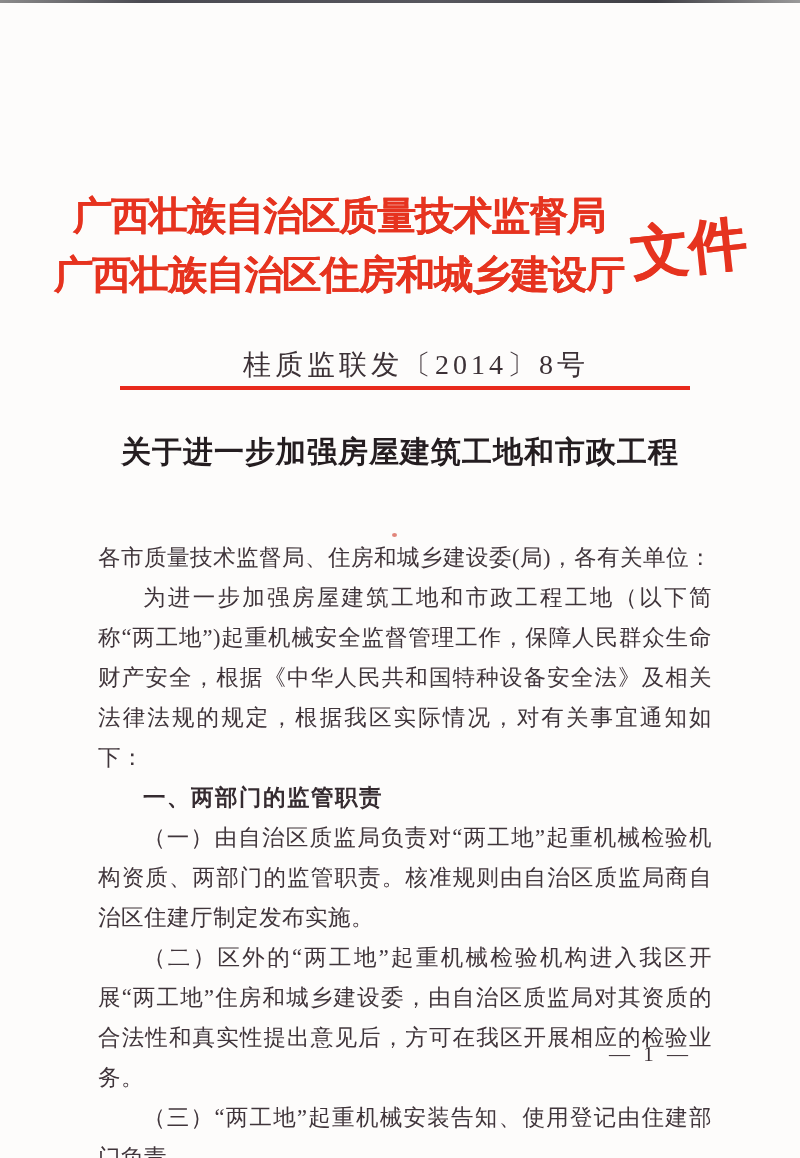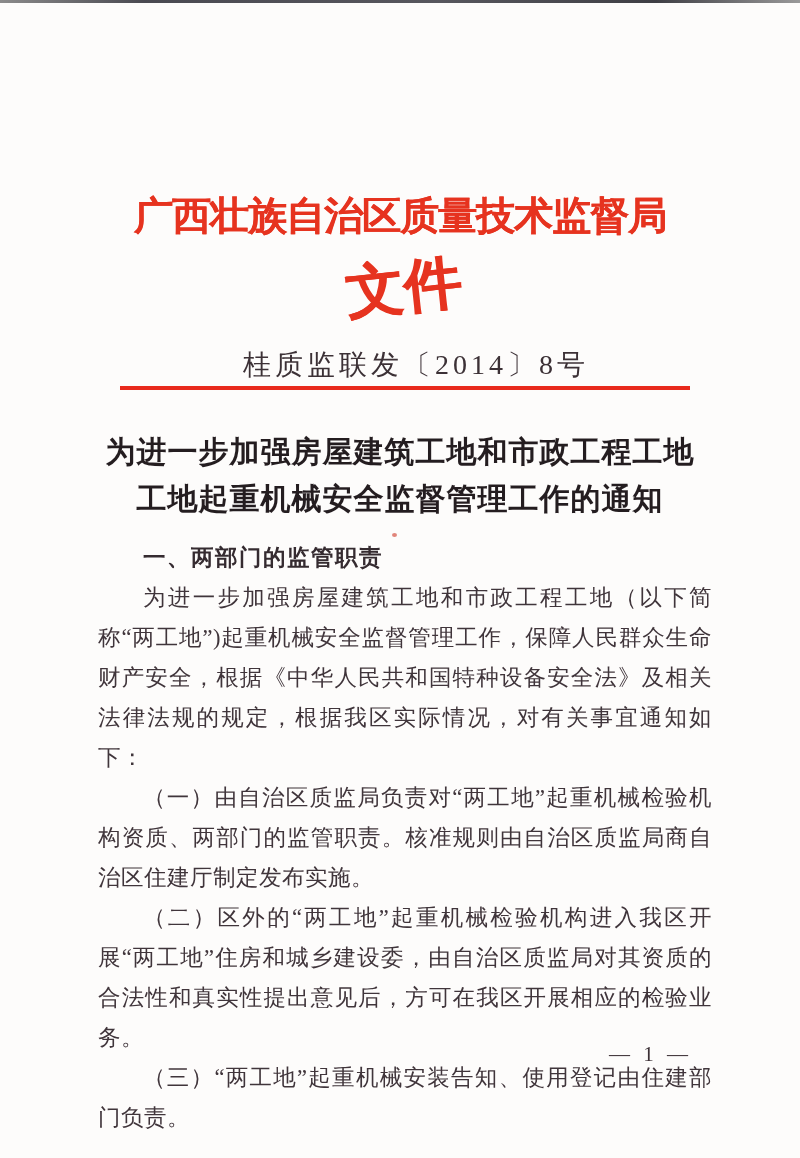--- a/index.html
+++ b/index.html
@@ -34,21 +34,20 @@
   
   .letterhead {
     position: absolute;
     top: 186px;
     left: 0;
     width: 100%;
     display: flex;
     justify-content: center;
     align-items: center;
     color: #e6331f;
-    flex-direction: column;
   }
   .agency-lines {
     display: flex;
     flex-direction: column;
     align-items: center;
   }
   .agency-line {
     font-size: 39px;
     font-weight: 700;
     line-height: 59px;
@@ -136,37 +135,38 @@
 </head>
 <body>
 
 <div class="page">
 
   <div class="scan-edge-top"></div>
 
   <div class="letterhead">
     <div class="agency-lines">
       <div class="agency-line">广西壮族自治区质量技术监督局</div>
+      <div class="agency-line">广西壮族自治区住房和城乡建设厅</div>
     </div>
     <div class="doc-type">文件</div>
   </div>
 
   <div class="doc-number">桂质监联发〔2014〕8号</div>
 
   <div class="divider"></div>
 
   <div class="doc-title">
-    <div>为进一步加强房屋建筑工地和市政工程工地</div>
-    <div>工地起重机械安全监督管理工作的通知</div>
+    <div>关于进一步加强房屋建筑工地和市政工程</div>
   </div>
 
   <div class="body-block">
+    <p class="salutation">各市质量技术监督局、住房和城乡建设委(局)，各有关单位：</p>
     <div>
+        <p class="para normal">为进一步加强房屋建筑工地和市政工程工地（以下简称“两工地”)起重机械安全监督管理工作，保障人民群众生命财产安全，根据《中华人民共和国特种设备安全法》及相关法律法规的规定，根据我区实际情况，对有关事宜通知如下：</p>
         <p class="para heading">一、两部门的监管职责</p>
-        <p class="para normal">为进一步加强房屋建筑工地和市政工程工地（以下简称“两工地”)起重机械安全监督管理工作，保障人民群众生命财产安全，根据《中华人民共和国特种设备安全法》及相关法律法规的规定，根据我区实际情况，对有关事宜通知如下：</p>
         <p class="para normal">（一）由自治区质监局负责对“两工地”起重机械检验机构资质、两部门的监管职责。核准规则由自治区质监局商自治区住建厅制定发布实施。</p>
         <p class="para normal">（二）区外的“两工地”起重机械检验机构进入我区开展“两工地”住房和城乡建设委，由自治区质监局对其资质的合法性和真实性提出意见后，方可在我区开展相应的检验业务。</p>
         <p class="para normal">（三）“两工地”起重机械安装告知、使用登记由住建部门负责。</p>
       </div>
   </div>
 
   <div class="scan-speck"></div>
 
   <div class="page-number">— 1 —</div>
 

